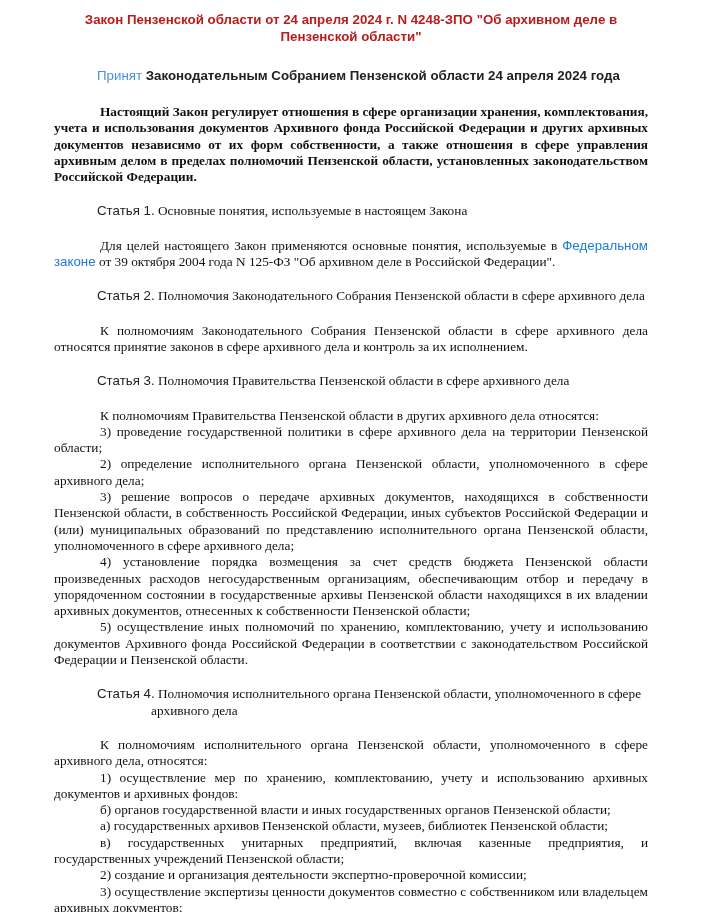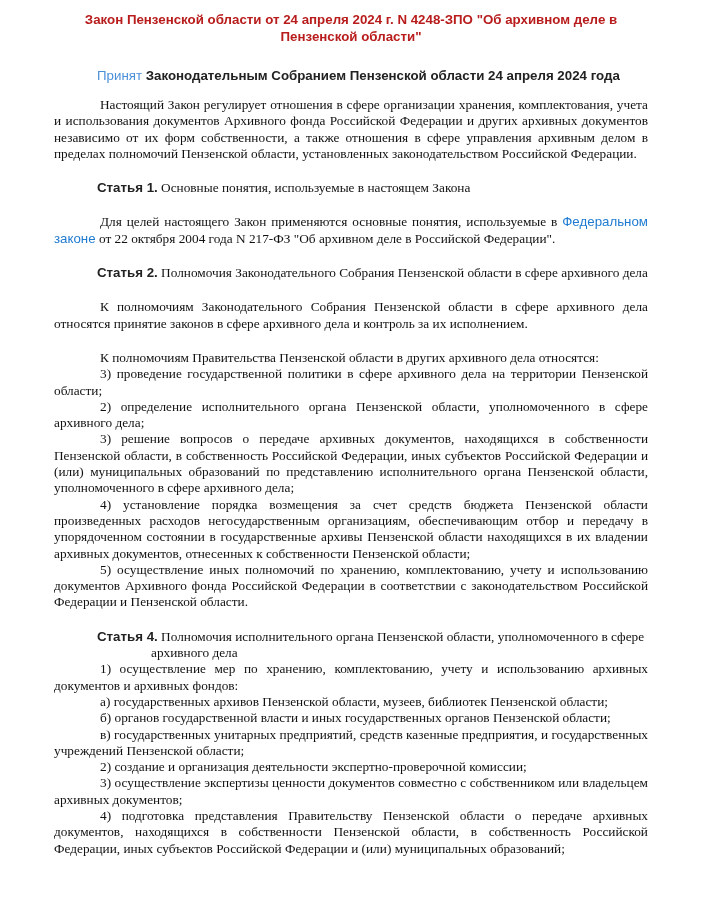--- a/index.html
+++ b/index.html
@@ -46,33 +46,33 @@
     }
     .p {
       font-family: "Liberation Serif", serif;
       font-size: 13.3px;
       line-height: 16.3px;
       color: #111;
       text-align: justify;
       text-indent: 46px;
       margin: 0;
     }
-    .p.first { margin-top: 13px; }
+    .p.first { margin-top: 20px; font-weight: bold; }
     .p.gap { margin-top: 18px; }
     .article {
       font-family: "Liberation Serif", serif;
       font-size: 13.3px;
       line-height: 16.3px;
       color: #111;
       margin: 18px 0 0 0;
       padding-left: 43px;
     }
     .article .num {
       font-family: "Liberation Sans", sans-serif;
-      font-weight: bold;
+      font-weight: normal;
       color: #222;
     }
     .article.hanging {
       padding-left: 97px;
       text-indent: -54px;
     }
     .link {
       font-family: "Liberation Sans", sans-serif;
       color: #1f7bd1;
       cursor: pointer;
@@ -87,38 +87,42 @@
 
   <div class="accepted">
     <span class="lnk">Принят</span><span class="rest"> Законодательным Собранием Пензенской области 24 апреля 2024 года</span>
   </div>
 
   <p class="p first">Настоящий Закон регулирует отношения в сфере организации хранения, комплектования, учета и использования документов Архивного фонда Российской Федерации и других архивных документов независимо от их форм собственности, а также отношения в сфере управления архивным делом в пределах полномочий Пензенской области, установленных законодательством Российской Федерации.</p>
 
   <div class="article">
     <span class="num">Статья 1.</span><span> Основные понятия, используемые в настоящем Закона</span>
   </div>
-  <p class="p gap"><span>Для целей настоящего Закон применяются основные понятия, используемые в </span><span class="link">Федеральном законе</span><span> от 22 октября 2004 года N 217-ФЗ "Об архивном деле в Российской Федерации".</span></p>
+  <p class="p gap"><span>Для целей настоящего Закон применяются основные понятия, используемые в </span><span class="link">Федеральном законе</span><span> от 39 октября 2004 года N 125-ФЗ "Об архивном деле в Российской Федерации".</span></p>
 
   <div class="article">
     <span class="num">Статья 2.</span><span> Полномочия Законодательного Собрания Пензенской области в сфере архивного дела</span>
   </div>
   <p class="p gap">К полномочиям Законодательного Собрания Пензенской области в сфере архивного дела относятся принятие законов в сфере архивного дела и контроль за их исполнением.</p>
 
+  <div class="article">
+    <span class="num">Статья 3.</span><span> Полномочия Правительства Пензенской области в сфере архивного дела</span>
+  </div>
   <p class="p gap">К полномочиям Правительства Пензенской области в других архивного дела относятся:</p>
   <p class="p">3) проведение государственной политики в сфере архивного дела на территории Пензенской области;</p>
   <p class="p">2) определение исполнительного органа Пензенской области, уполномоченного в сфере архивного дела;</p>
   <p class="p">3) решение вопросов о передаче архивных документов, находящихся в собственности Пензенской области, в собственность Российской Федерации, иных субъектов Российской Федерации и (или) муниципальных образований по представлению исполнительного органа Пензенской области, уполномоченного в сфере архивного дела;</p>
   <p class="p">4) установление порядка возмещения за счет средств бюджета Пензенской области произведенных расходов негосударственным организациям, обеспечивающим отбор и передачу в упорядоченном состоянии в государственные архивы Пензенской области находящихся в их владении архивных документов, отнесенных к собственности Пензенской области;</p>
   <p class="p">5) осуществление иных полномочий по хранению, комплектованию, учету и использованию документов Архивного фонда Российской Федерации в соответствии с законодательством Российской Федерации и Пензенской области.</p>
 
   <div class="article hanging">
     <span class="num">Статья 4.</span><span> Полномочия исполнительного органа Пензенской области, уполномоченного в сфере архивного дела</span>
   </div>
+  <p class="p gap">К полномочиям исполнительного органа Пензенской области, уполномоченного в сфере архивного дела, относятся:</p>
   <p class="p">1) осуществление мер по хранению, комплектованию, учету и использованию архивных документов и архивных фондов:</p>
+  <p class="p">б) органов государственной власти и иных государственных органов Пензенской области;</p>
   <p class="p">а) государственных архивов Пензенской области, музеев, библиотек Пензенской области;</p>
-  <p class="p">б) органов государственной власти и иных государственных органов Пензенской области;</p>
-  <p class="p">в) государственных унитарных предприятий, средств казенные предприятия, и государственных учреждений Пензенской области;</p>
+  <p class="p">в) государственных унитарных предприятий, включая казенные предприятия, и государственных учреждений Пензенской области;</p>
   <p class="p">2) создание и организация деятельности экспертно-проверочной комиссии;</p>
   <p class="p">3) осуществление экспертизы ценности документов совместно с собственником или владельцем архивных документов;</p>
   <p class="p">4) подготовка представления Правительству Пензенской области о передаче архивных документов, находящихся в собственности Пензенской области, в собственность Российской Федерации, иных субъектов Российской Федерации и (или) муниципальных образований;</p>
 
 </div>
 
 </body></html>

